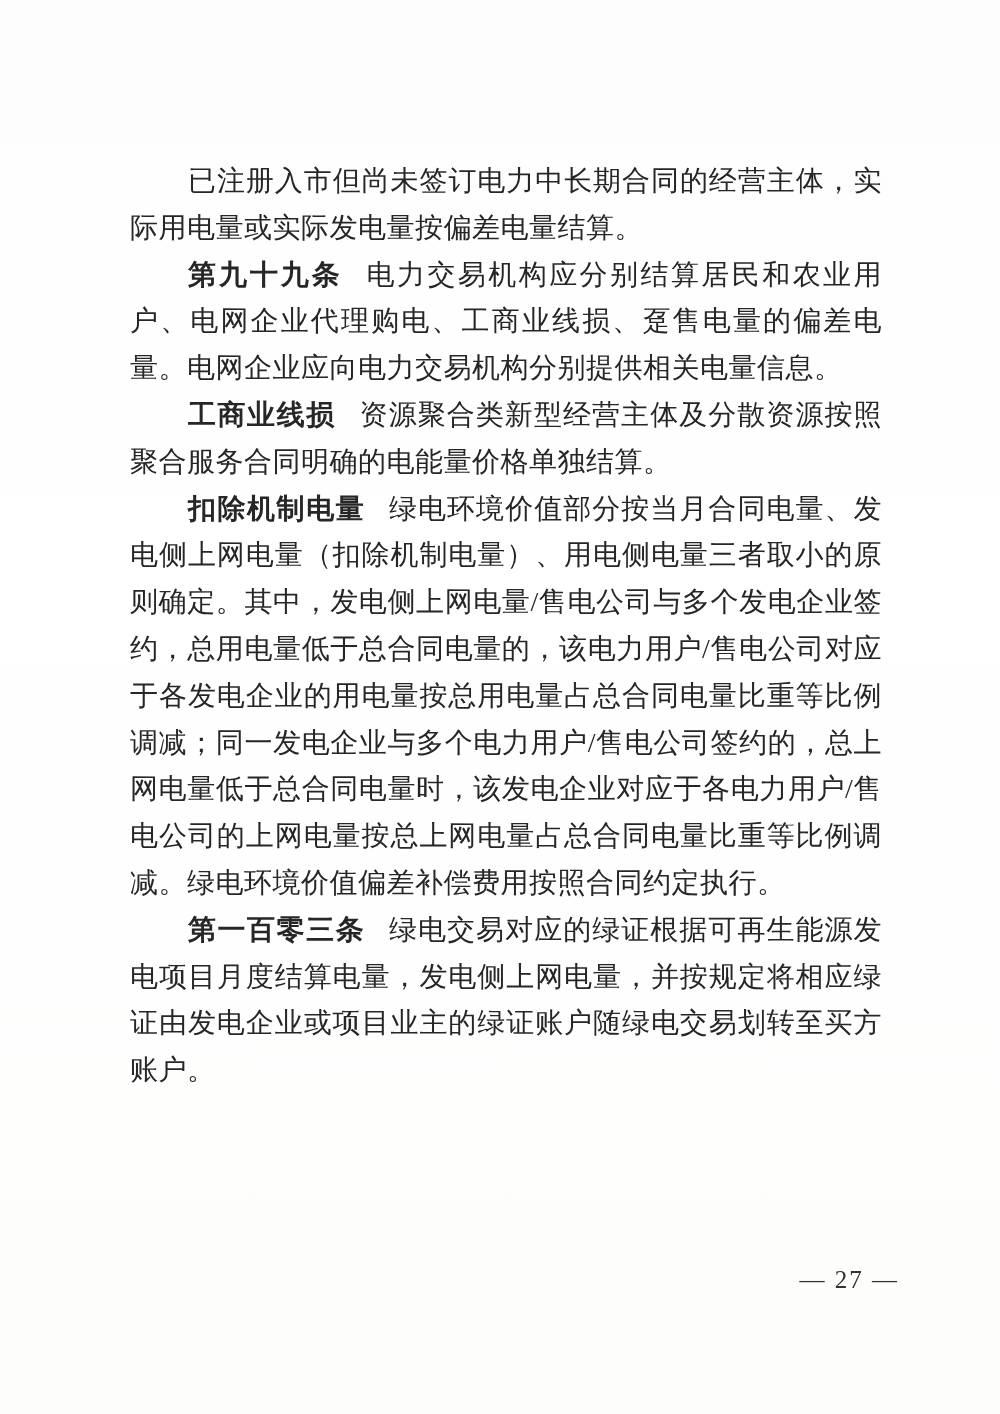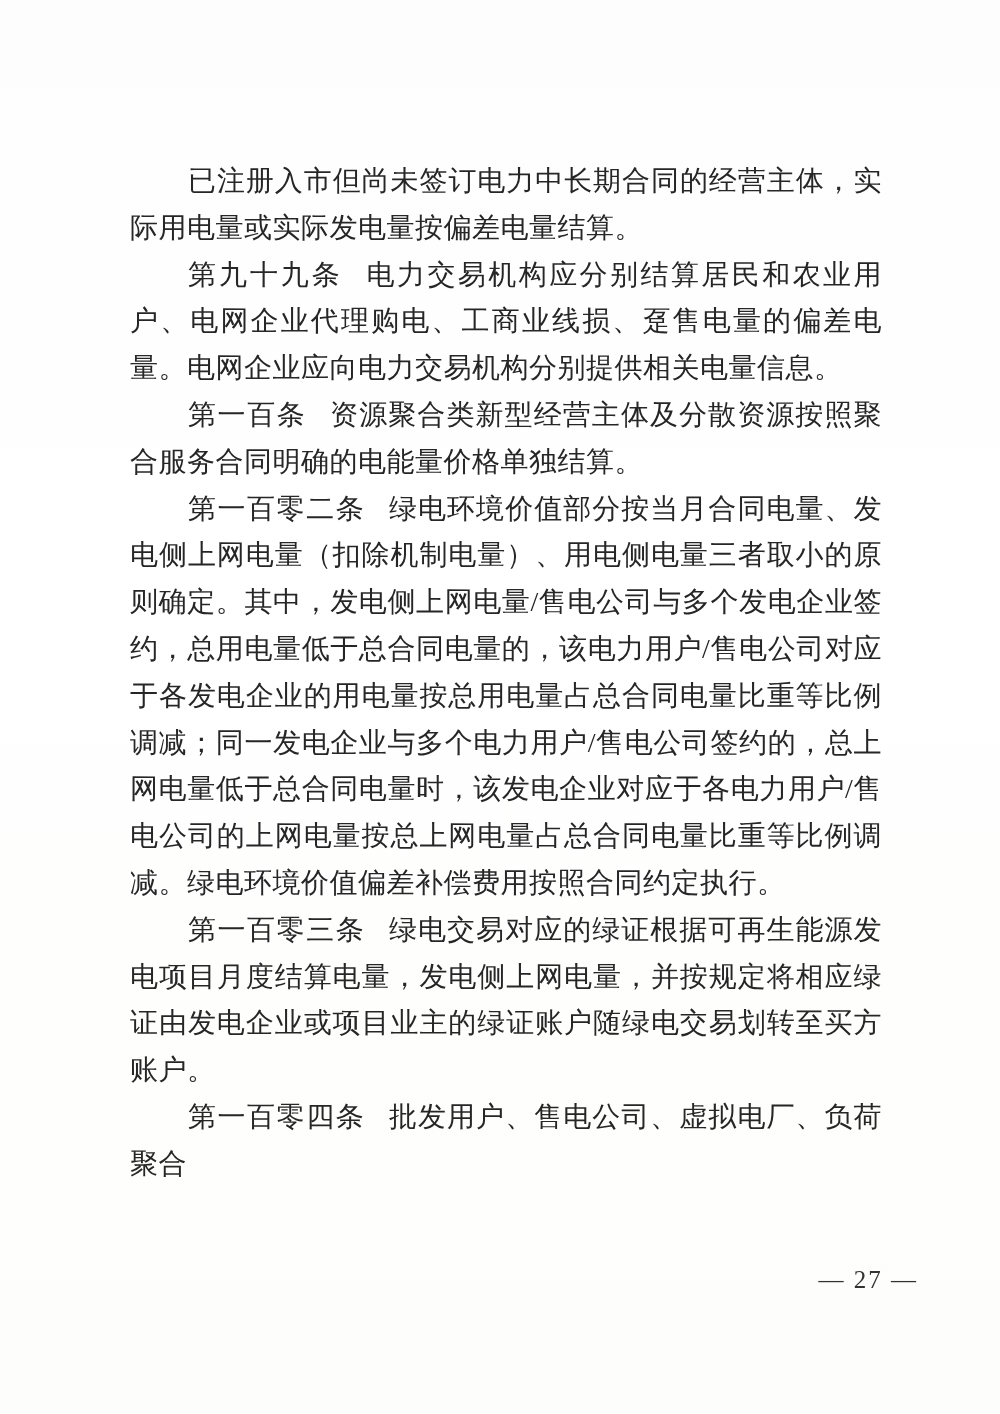--- a/index.html
+++ b/index.html
@@ -34,56 +34,55 @@
     margin: 0;
     font-size: 28px;
     line-height: 46.8px;
     text-indent: 58px;
     text-align: justify;
     text-justify: inter-ideograph;
     letter-spacing: 0.5px;
     word-break: break-all;
   }
   .para-heading {
-    font-weight: normal;
+    font-weight: bold;
     font-family: "Liberation Sans", "DejaVu Sans", sans-serif;
     margin-right: 0.85em;
     letter-spacing: 1px;
   }
   .para-heading:empty {
     margin-right: 0;
     display: none;
   }
   .page-footer {
     position: absolute;
-    right: 108px;
+    right: 127px;
     top: 1266px;
     font-size: 25px;
     color: #333333;
     letter-spacing: 2px;
     white-space: nowrap;
   }
 </style>
 </head>
 <body>
 
 <div class="scan-page">
 
   <div class="doc-body">
 
     <p class="doc-para"><span>已注册入市但尚未签订电力中长期合同的经营主体，实际用电量或实际发电量按偏差电量结算。</span></p>
 
     <p class="doc-para"><span class="para-heading">第九十九条</span><span>电力交易机构应分别结算居民和农业用户、电网企业代理购电、工商业线损、趸售电量的偏差电量。电网企业应向电力交易机构分别提供相关电量信息。</span></p>
 
-    <p class="doc-para"><span class="para-heading">第一百条</span><span>资源聚合类新型经营主体及分散资源按照聚合服务合同明确的电能量价格单独结算。</span></p>
+    <p class="doc-para"><span class="para-heading">工商业线损</span><span>资源聚合类新型经营主体及分散资源按照聚合服务合同明确的电能量价格单独结算。</span></p>
 
 
-    <p class="doc-para"><span class="para-heading">第一百零二条</span><span>绿电环境价值部分按当月合同电量、发电侧上网电量（扣除机制电量）、用电侧电量三者取小的原则确定。其中，发电侧上网电量/售电公司与多个发电企业签约，总用电量低于总合同电量的，该电力用户/售电公司对应于各发电企业的用电量按总用电量占总合同电量比重等比例调减；同一发电企业与多个电力用户/售电公司签约的，总上网电量低于总合同电量时，该发电企业对应于各电力用户/售电公司的上网电量按总上网电量占总合同电量比重等比例调减。绿电环境价值偏差补偿费用按照合同约定执行。</span></p>
+    <p class="doc-para"><span class="para-heading">扣除机制电量</span><span>绿电环境价值部分按当月合同电量、发电侧上网电量（扣除机制电量）、用电侧电量三者取小的原则确定。其中，发电侧上网电量/售电公司与多个发电企业签约，总用电量低于总合同电量的，该电力用户/售电公司对应于各发电企业的用电量按总用电量占总合同电量比重等比例调减；同一发电企业与多个电力用户/售电公司签约的，总上网电量低于总合同电量时，该发电企业对应于各电力用户/售电公司的上网电量按总上网电量占总合同电量比重等比例调减。绿电环境价值偏差补偿费用按照合同约定执行。</span></p>
 
     <p class="doc-para"><span class="para-heading">第一百零三条</span><span>绿电交易对应的绿证根据可再生能源发电项目月度结算电量，发电侧上网电量，并按规定将相应绿证由发电企业或项目业主的绿证账户随绿电交易划转至买方账户。</span></p>
 
-    <p class="doc-para"><span class="para-heading">第一百零四条</span><span>批发用户、售电公司、虚拟电厂、负荷聚合</span></p>
 
   </div>
 
   <div class="page-footer">— 27 —</div>
 
 </div>
 
 </body></html>

